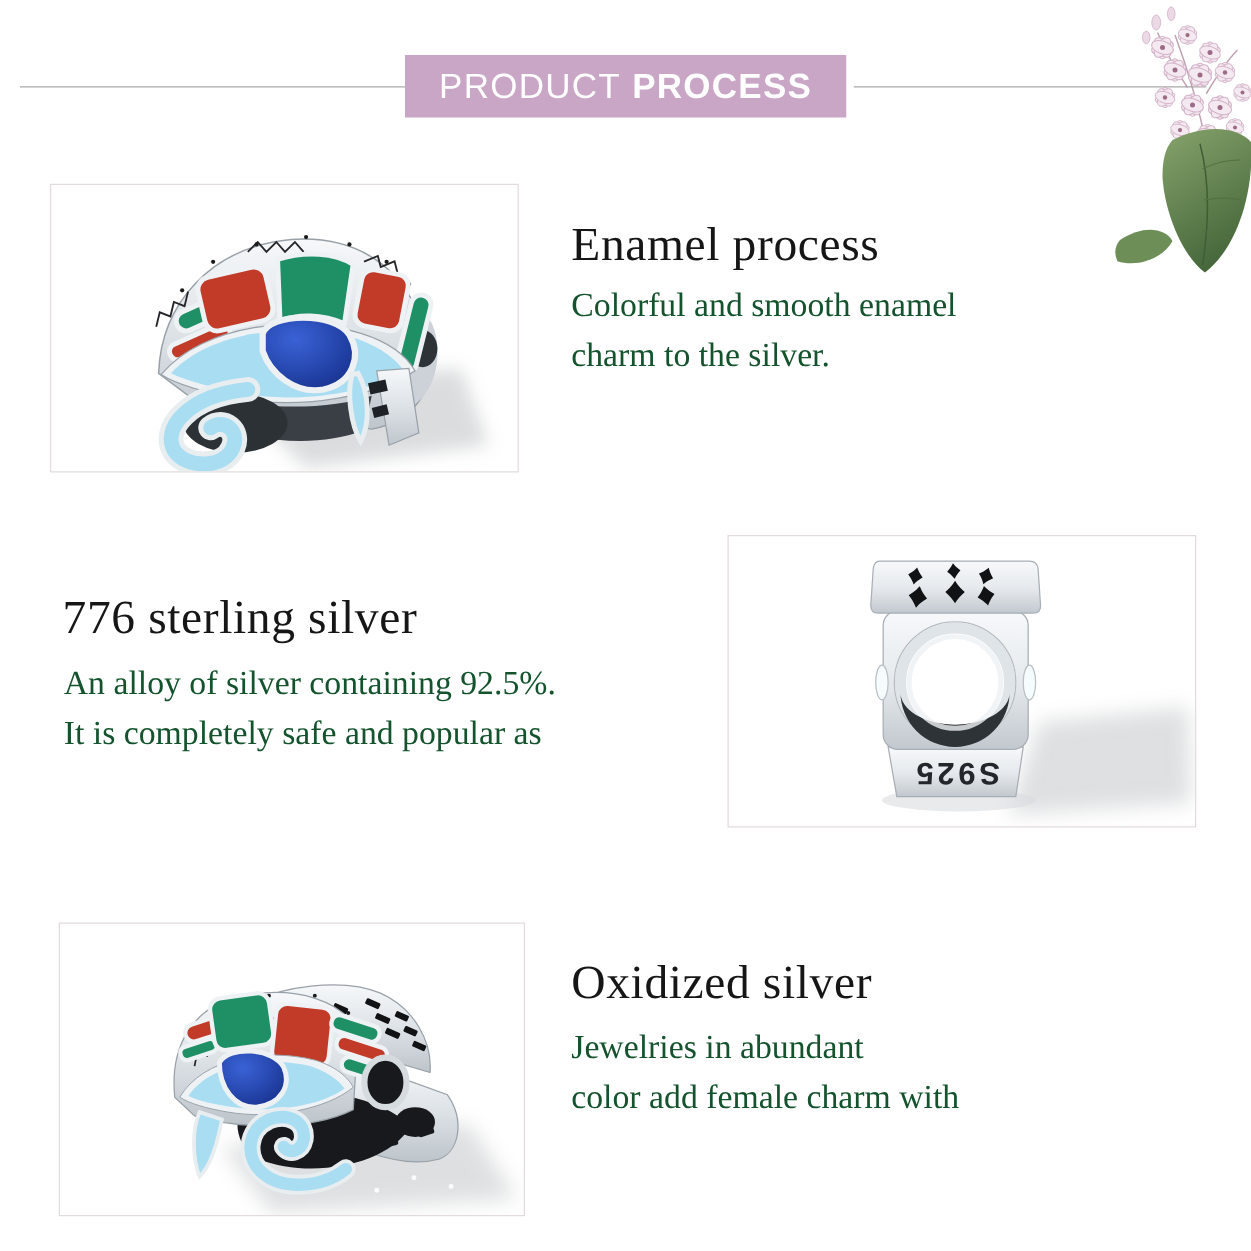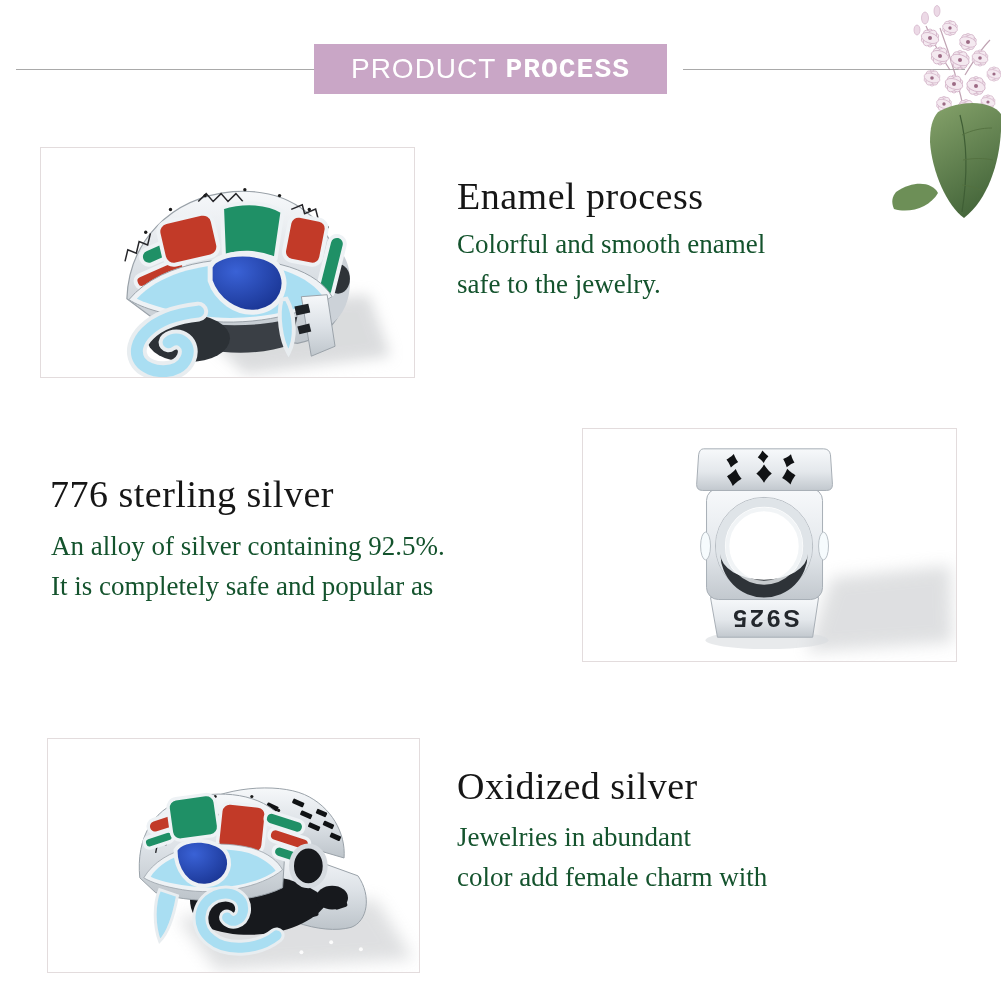--- a/index.html
+++ b/index.html
@@ -2,25 +2,25 @@
 <html><head>
 <meta charset="utf-8">
 <style>
   html,body{margin:0;padding:0;background:#ffffff;}
   .page{position:relative;width:1001px;height:1001px;background:#ffffff;overflow:hidden;
         font-family:"Liberation Serif",serif;}
   
   .rule{position:absolute;top:69px;height:1px;background:#a9a9a9;}
   .rule-left{left:16px;width:314px;}
   .rule-right{left:683px;width:282px;}
-  .banner{position:absolute;left:314px;top:44px;width:353px;height:50px;background:#c9a6c6;
+  .banner{position:absolute;left:324px;top:44px;width:353px;height:50px;background:#c9a6c6;
           display:flex;align-items:center;justify-content:center;gap:9px;
           font-family:"Liberation Sans",sans-serif;font-size:28px;color:#ffffff;letter-spacing:1px;}
   .b-reg{font-weight:400;}
-  .b-bold{font-weight:700;font-family:Liberation Mono, monospace;}
+  .b-bold{font-weight:700;}
   .flower{position:absolute;right:0;top:0;width:131px;height:235px;}
   
   .pimg{position:absolute;margin:0;background:#ffffff;border:1px solid #e3dcdd;box-sizing:border-box;}
   .pimg svg{display:block;width:100%;height:100%;}
   .img1{left:40px;top:147px;width:375px;height:231px;}
   .img2{left:582px;top:428px;width:375px;height:234px;}
   .img3{left:47px;top:738px;width:373px;height:235px;}
   
   .h{position:absolute;margin:0;font-weight:400;font-size:38px;color:#161616;letter-spacing:0.5px;}
   .h1p{left:457px;top:174px;}
@@ -231,21 +231,21 @@
       </g>
       <path d="M247,152 C256,168 257,192 249,207 C241,193 238,168 242,153 Z" fill="#a9def2" stroke="#e8edf0" stroke-width="4"></path>
       <path d="M262,150 L288,148 L296,200 L272,210 Z" fill="url(#sg1)" stroke="#9aa2a9" stroke-width="1"></path>
       <path d="M255,160 l14,-3 l2,9 l-14,3 Z" fill="#1e2226"></path>
       <path d="M258,180 l12,-3 l2,8 l-12,3 Z" fill="#1e2226"></path>
     </svg>
   </figure>
   <h2 class="h h1p">Enamel process</h2>
   <div class="p p1">
     <div>Colorful and smooth enamel</div>
-    <div>safe to the jewelry.</div>
+    <div>charm to the silver.</div>
   </div>
 
   <h2 class="h h2p">776 sterling silver</h2>
   <div class="p p2">
     <div>An alloy of silver containing 92.5%.</div>
     <div>It is completely safe and popular as</div>
   </div>
   <figure class="pimg img2" aria-label="charm-back-view-with-round-bead-hole">
     <svg viewBox="0 0 375 234">
       <defs>

